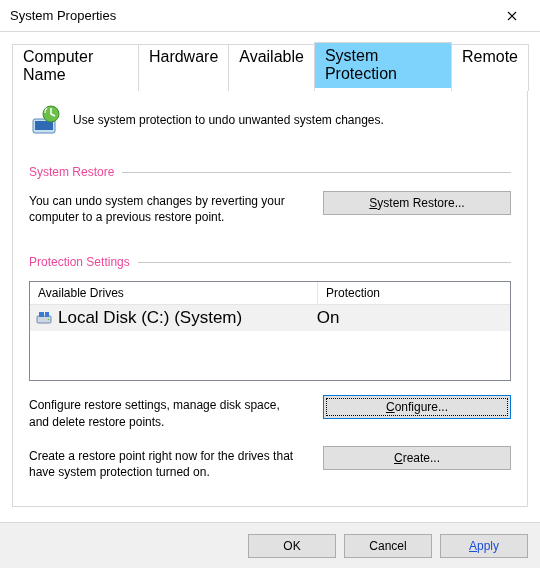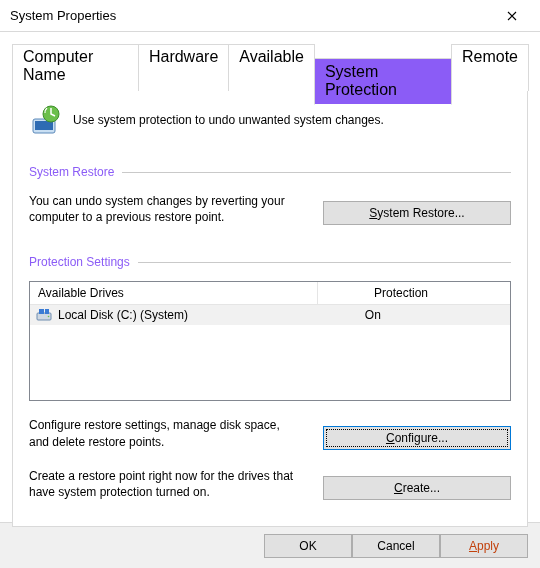--- a/index.html
+++ b/index.html
@@ -52,22 +52,22 @@
     position: relative;
     cursor: default;
   }
   .tab.inactive {
     background: #fff;
     top: 2px;
     padding-top: 3px;
     padding-bottom: 4px;
   }
   .tab.active {
-    background: #8b5cf6;
-    top: 16px;
+    background: #7dd3fc;
+    top: 0;
     border-bottom: 1px solid #fff;
     z-index: 3;
   }
   .tab-panel {
     border: 1px solid #d9d9d9;
     padding: 14px 16px 16px 16px;
     background: #fff;
     position: relative;
     z-index: 1;
   }
@@ -82,32 +82,32 @@
     height: 34px;
     flex-shrink: 0;
   }
   .section-header {
     display: flex;
     align-items: center;
     margin: 4px 0 12px 0;
   }
   .section-header .label {
     font-size: 12px;
-    color: #8b5cf6;
+    color: #ec4899;
     margin-right: 8px;
     white-space: nowrap;
   }
   .section-header .line {
     flex: 1;
     height: 1px;
     background: #c9c9c9;
   }
   .row {
     display: flex;
-    align-items: flex-end;
+    align-items: flex-start;
     gap: 26px;
     margin-bottom: 10px;
   }
   .row .text {
     flex: 1;
     line-height: 1.35;
     padding-top: 2px;
   }
   .win-btn {
     width: 188px;
@@ -132,69 +132,70 @@
   .win-btn.inner-dotted::after {
     content: "";
     position: absolute;
     left: 2px; right: 2px; top: 2px; bottom: 2px;
     border: 1px dotted #000;
     pointer-events: none;
   }
   .drives-table {
     border: 1px solid #828790;
     width: 100%;
-    height: 120px;
+    height: 100px;
     background: #fff;
   }
   .drives-header {
     display: flex;
     background: #fff;
     border-bottom: 1px solid #e5e5e5;
   }
   .drives-header .hcell {
     padding: 4px 8px;
     font-size: 12px;
     border-right: 1px solid #e5e5e5;
   }
   .col-drive { flex: 0 0 60%; }
-  .col-prot  { flex: 1; border-right: none !important; margin-left: 48px; }
+  .col-prot  { flex: 1; border-right: none !important; }
   .drives-body .drow {
     display: flex;
     padding: 3px 6px;
     align-items: center;
     background: #f1f1f1;
   }
   .drow .dcell {
-    font-size: 12px;
+    font-size: 17px;
   }
   .drow .dcell.col-drive {
     display: flex;
     align-items: center;
     gap: 6px;
   }
   .disk-icon {
     width: 16px; height: 14px; flex-shrink: 0;
   }
   .section-gap { height: 16px; }
   .bottom-bar {
     position: absolute;
     left: 0; right: 0; bottom: 0;
     height: 46px;
     border-top: 1px solid #d9d9d9;
     background: #f0f0f0;
     display: flex;
     align-items: center;
     justify-content: flex-end;
+    gap: 8px;
     padding: 0 12px;
   }
   .bottom-bar .win-btn {
     width: 88px;
   }
   .win-btn.disabled {
-    color: #c2410c;
+    color: #1d4ed8;
   }
   .ul { text-decoration: underline; }
 </style>
 </head>
 <body>
 
 <div class="title-bar">
   <div class="title">System Properties</div>
   <div class="close-btn">
     <svg width="10" height="10" viewBox="0 0 10 10">

